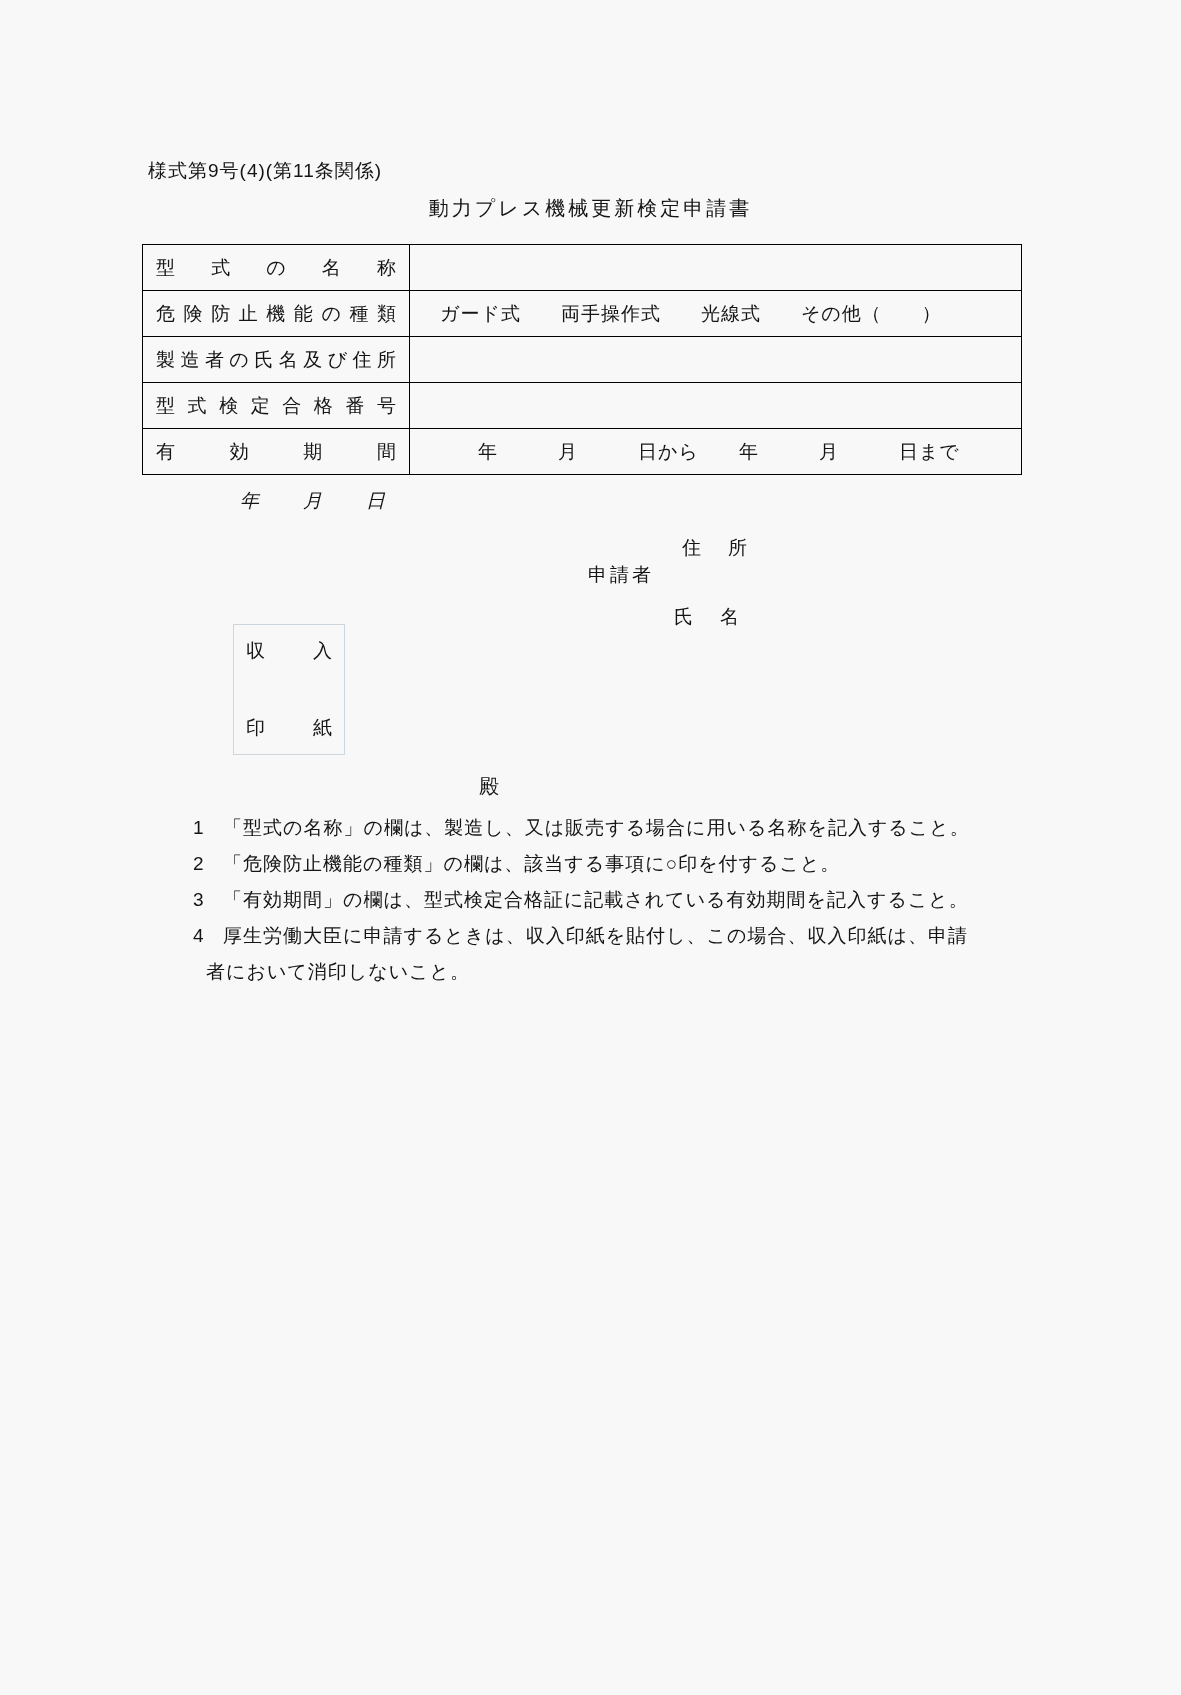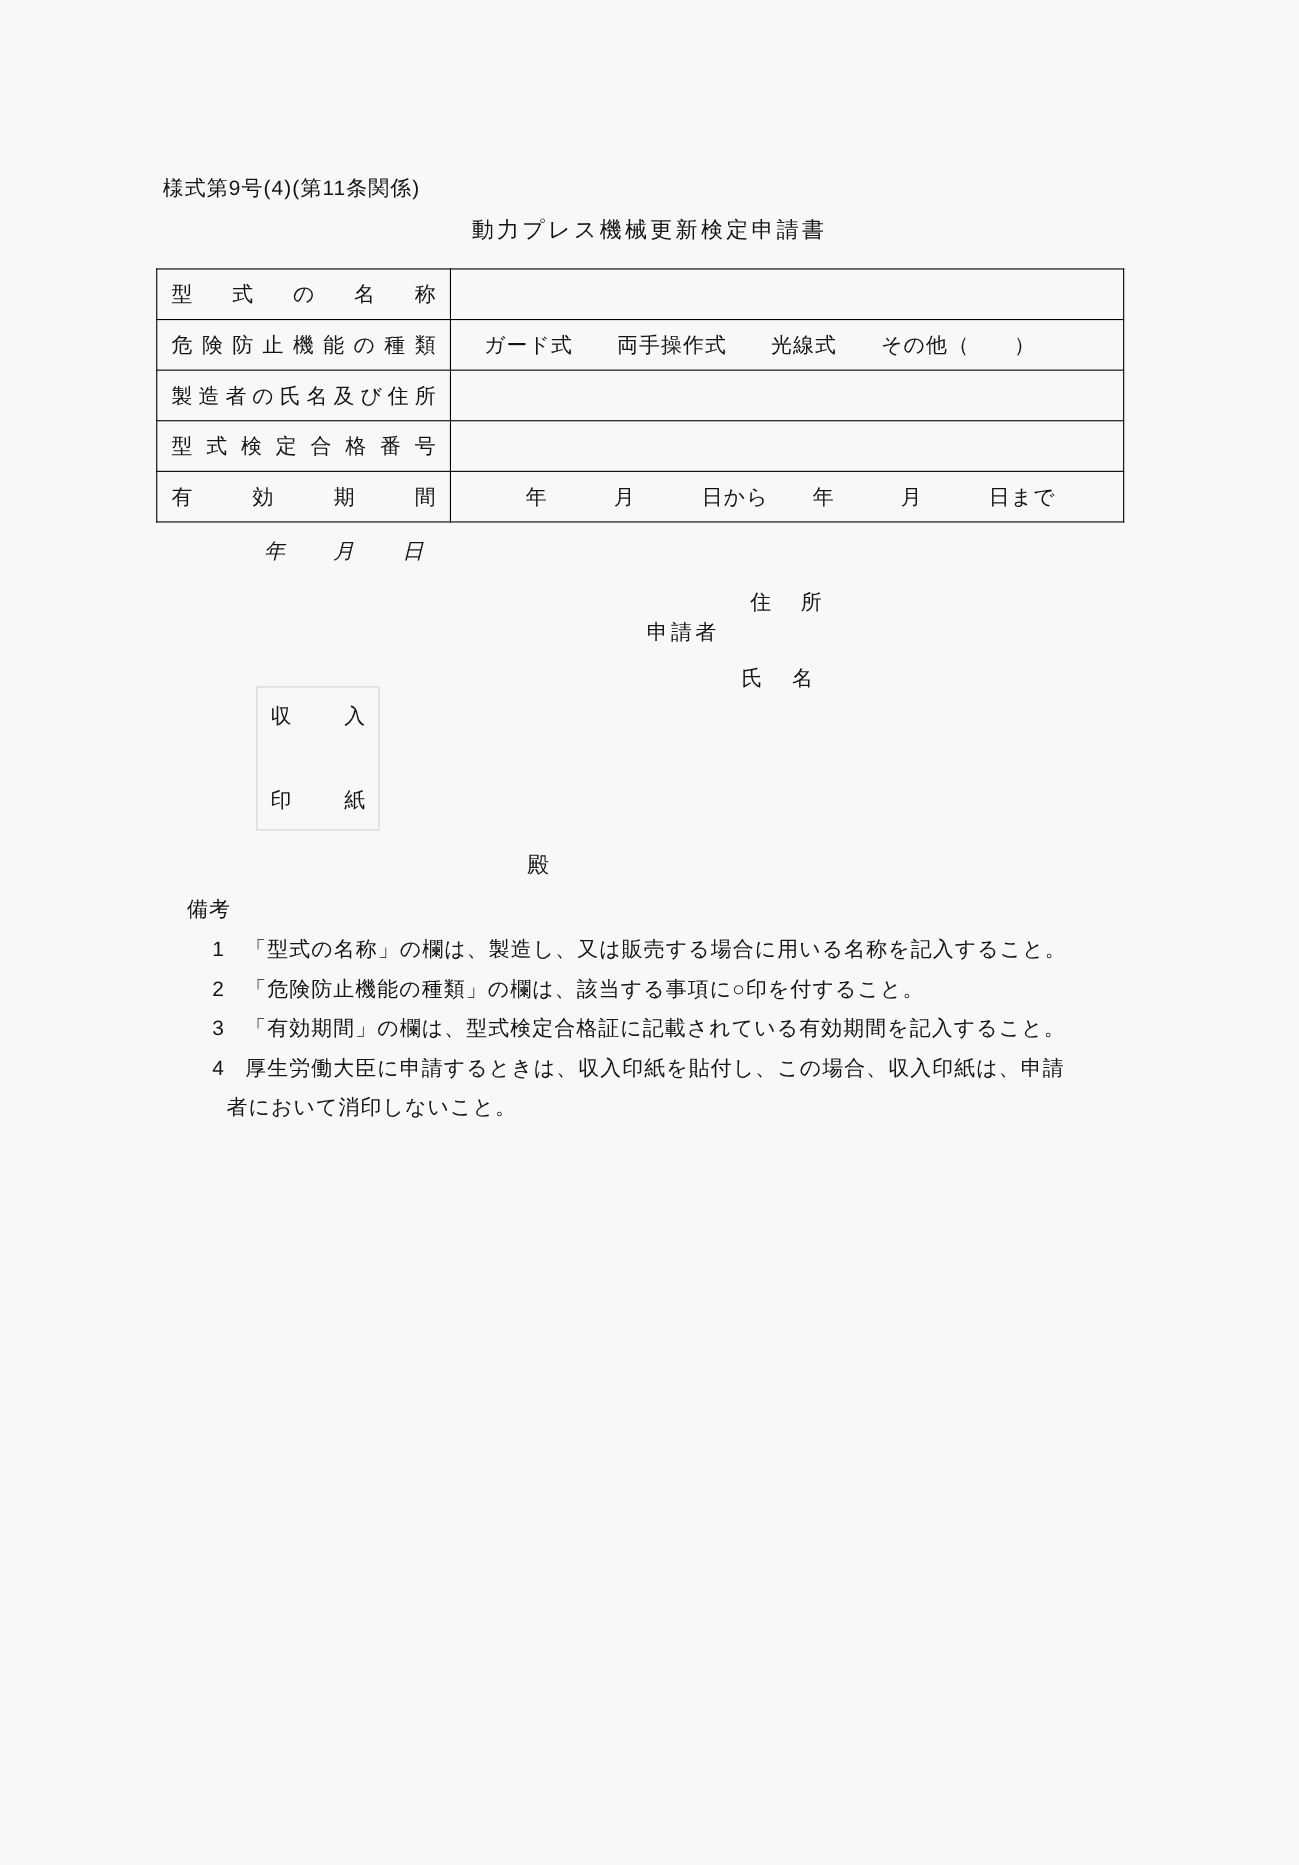--- a/index.html
+++ b/index.html
@@ -142,21 +142,20 @@
       </div>
     <div class="stamp-line char-justify">
         <span>印</span>
         <span>紙</span>
       </div>
   </div>
 
   <div class="dono">殿</div>
 
   <div class="remarks">
-    <div class="remarks-heading">備考</div>
     <div class="remark-item">
       <span class="remark-num">1</span><span>「型式の名称」の欄は、製造し、又は販売する場合に用いる名称を記入すること。</span>
     </div>
     <div class="remark-item">
       <span class="remark-num">2</span><span>「危険防止機能の種類」の欄は、該当する事項に○印を付すること。</span>
     </div>
     <div class="remark-item">
       <span class="remark-num">3</span><span>「有効期間」の欄は、型式検定合格証に記載されている有効期間を記入すること。</span>
     </div>
     <div class="remark-item">

